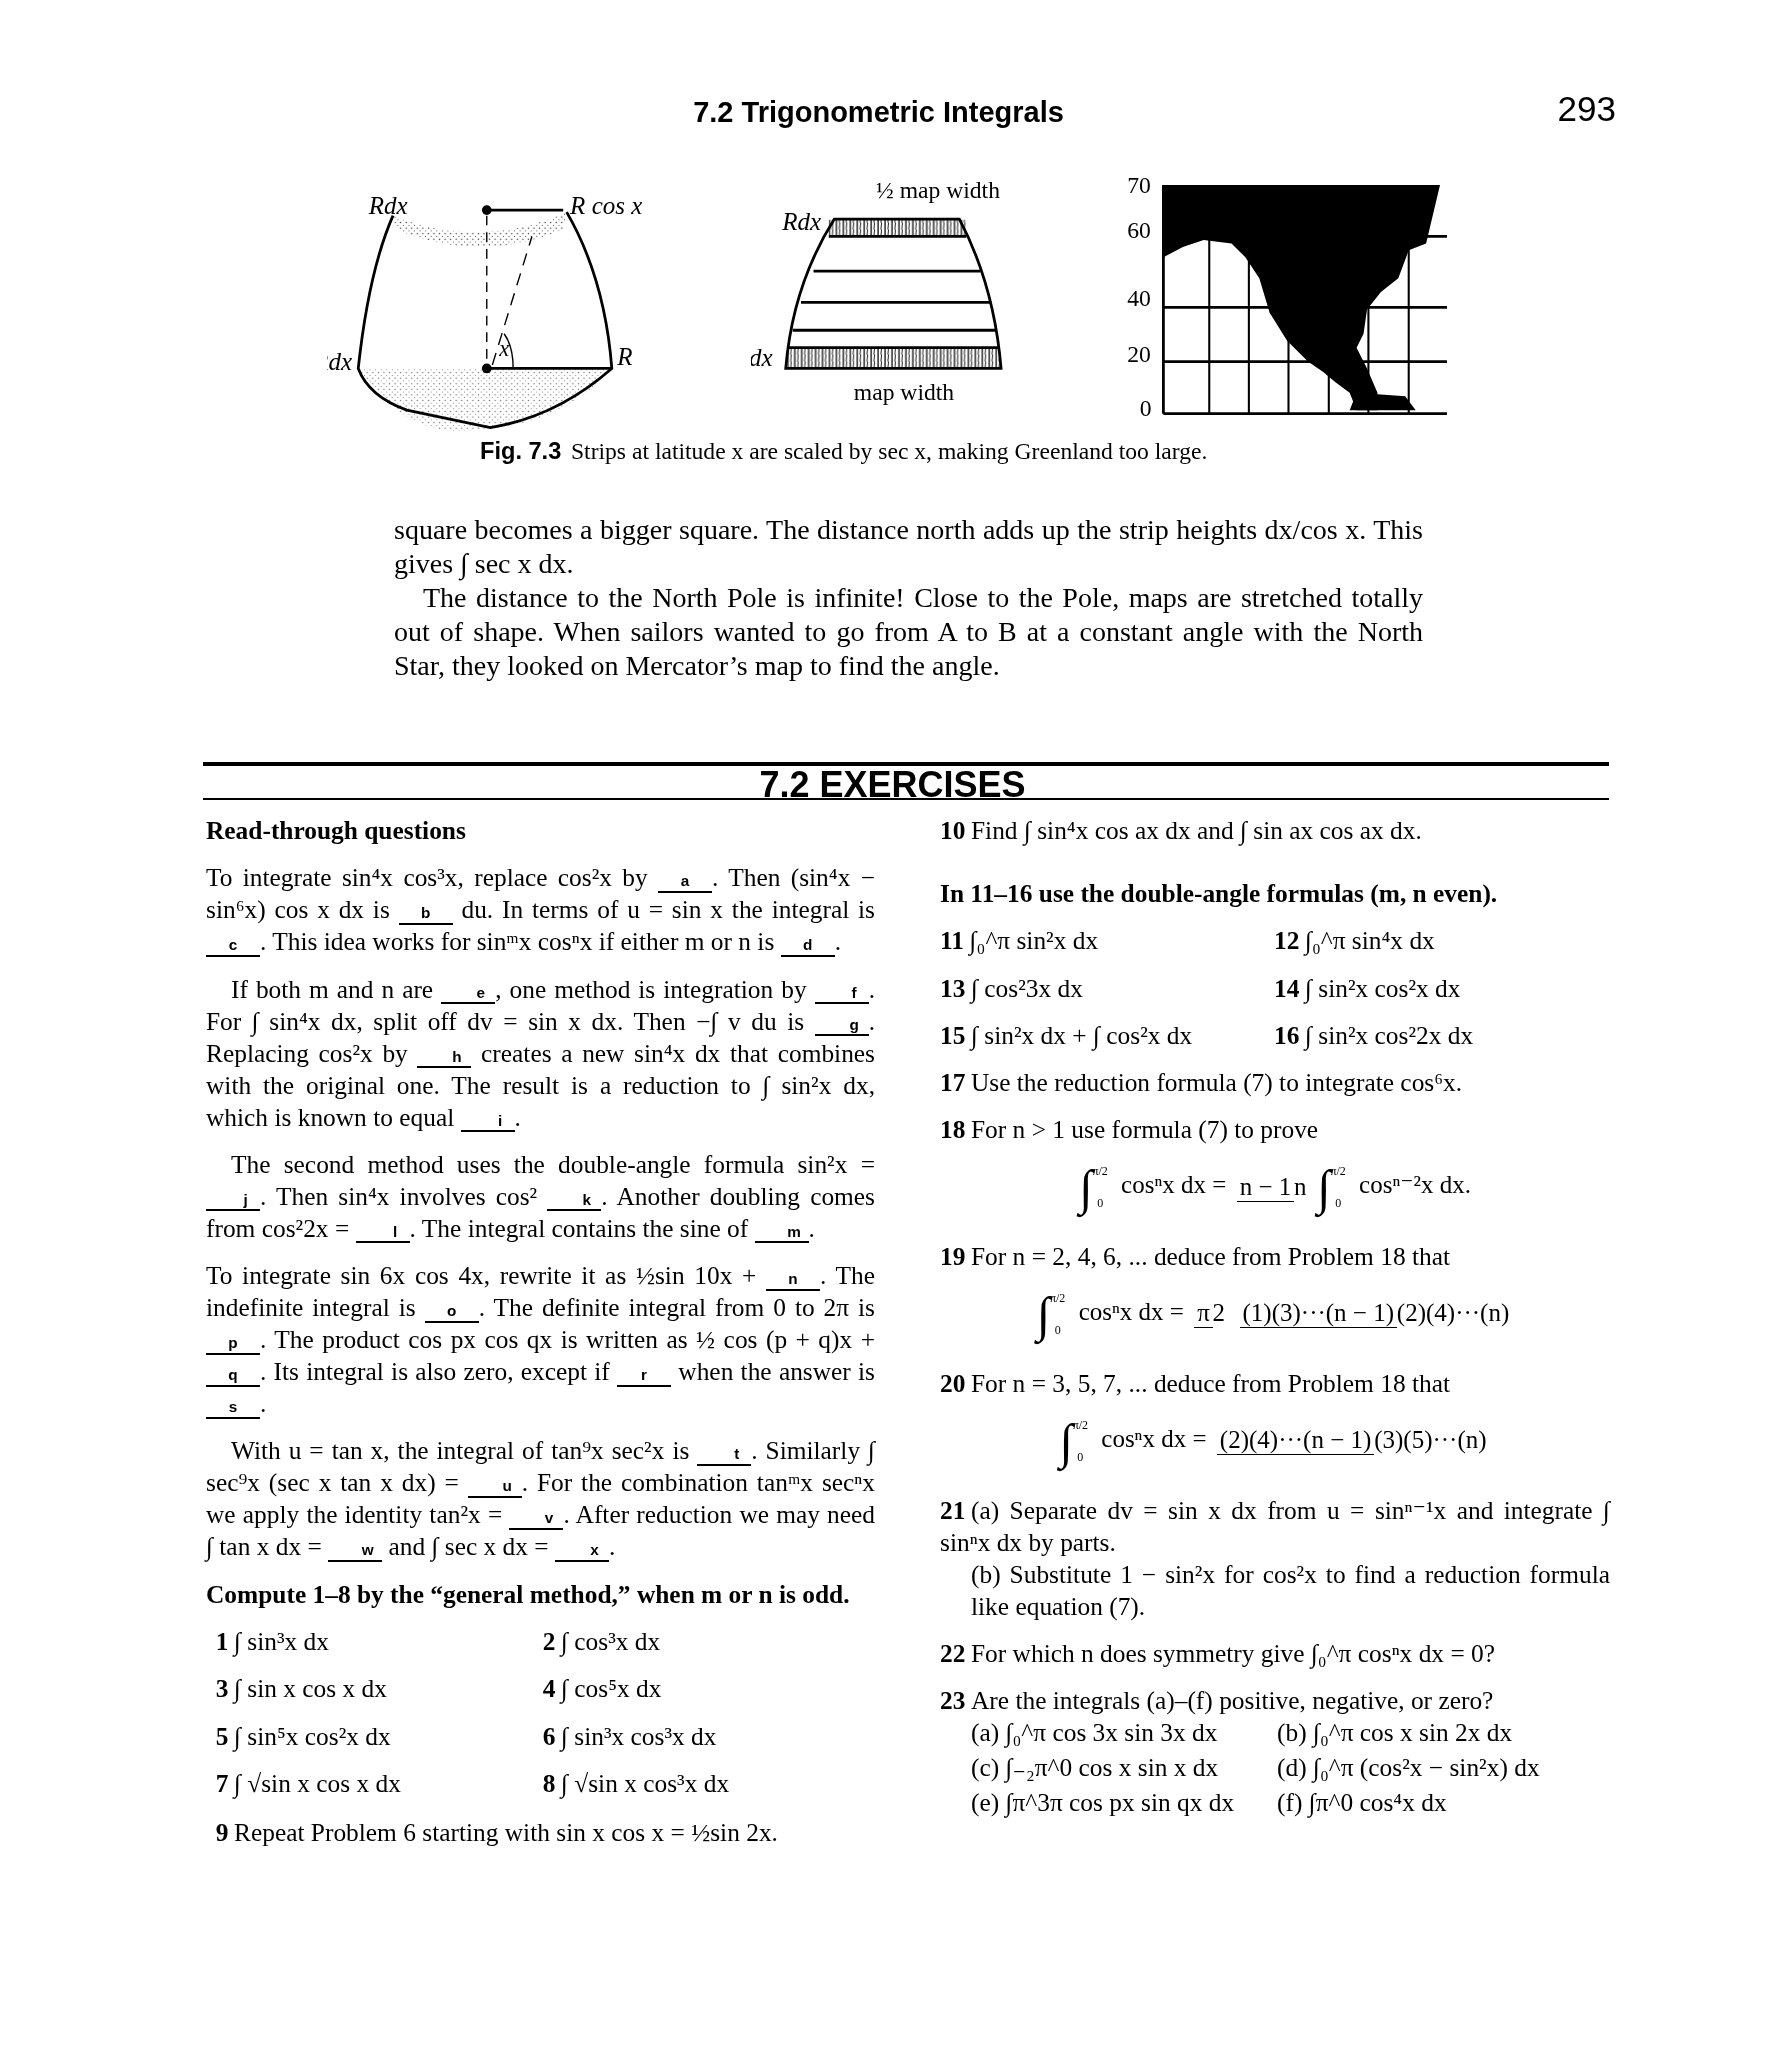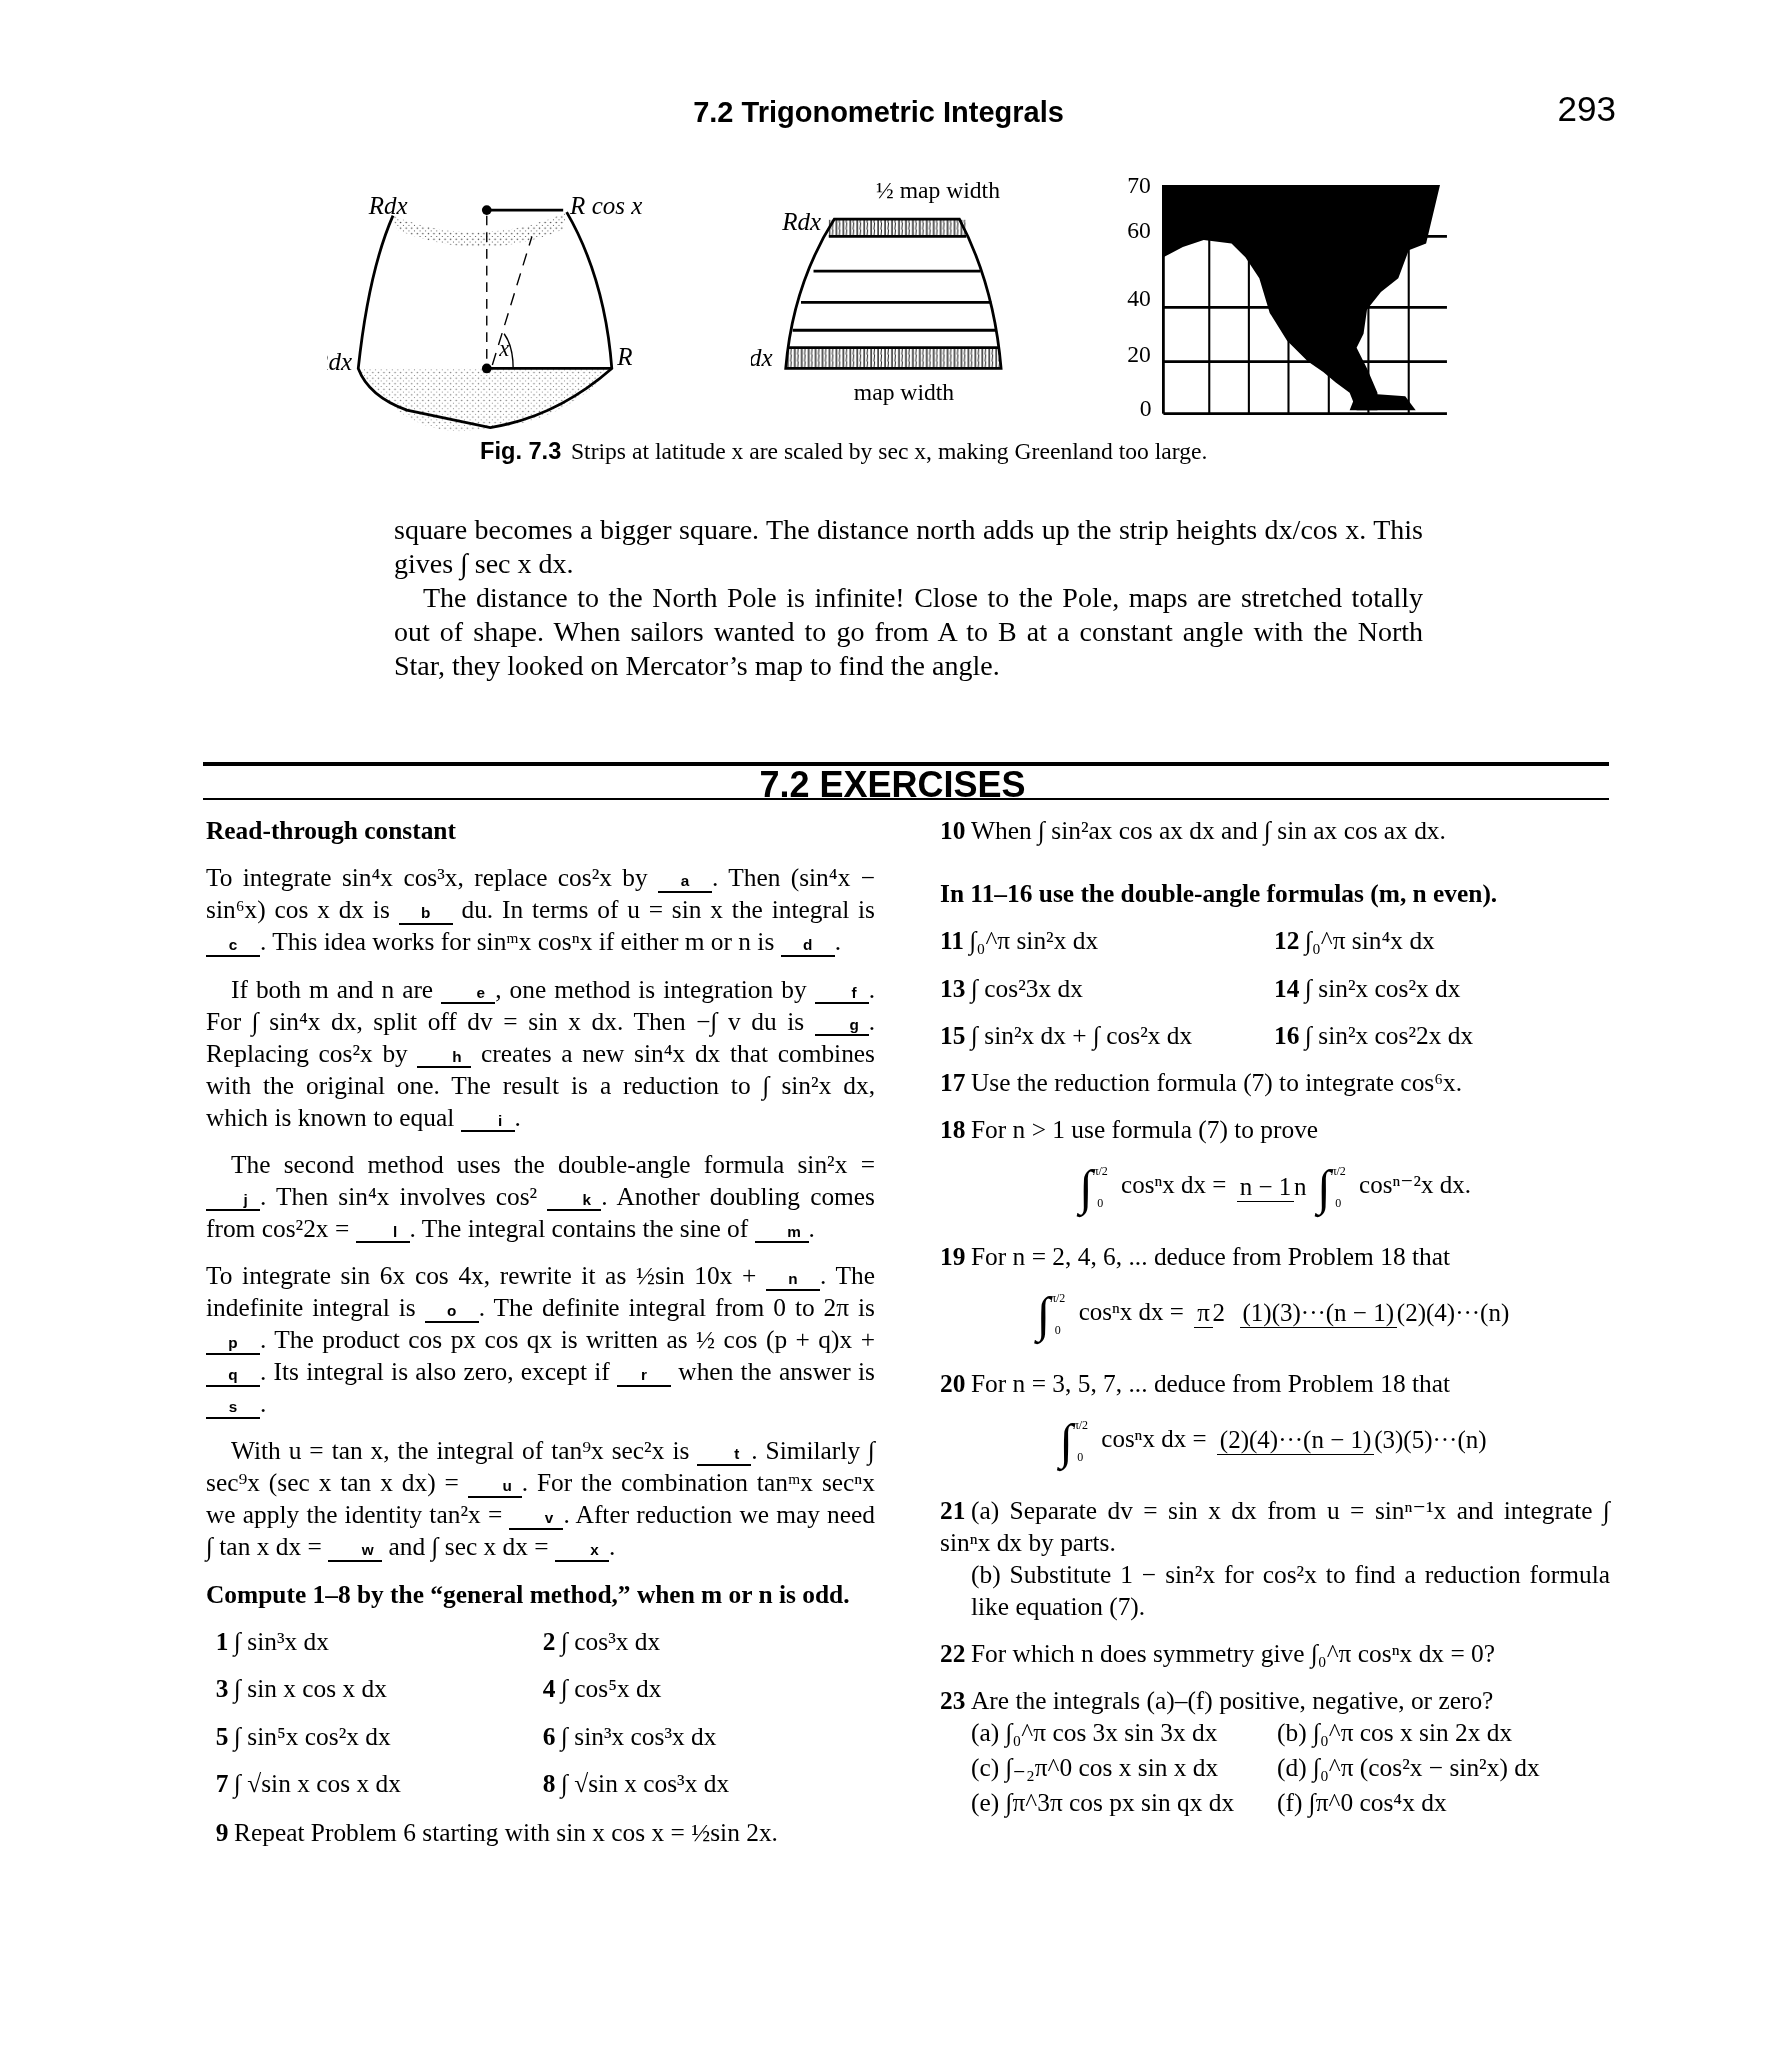--- a/index.html
+++ b/index.html
@@ -133,21 +133,21 @@
 <div class="abs body-text">
   <p>square becomes a bigger square. The distance north adds up the strip heights dx/cos x. This gives ∫ sec x dx.</p>
   <p class="indent">The distance to the North Pole is infinite! Close to the Pole, maps are stretched totally out of shape. When sailors wanted to go from A to B at a constant angle with the North Star, they looked on Mercator’s map to find the angle.</p>
 </div>
 
 <div class="abs ex-rule-top"></div>
 <div class="abs ex-title">7.2  EXERCISES</div>
 <div class="abs ex-rule-bot"></div>
 
 <div class="abs col-left">
-  <p class="sec-head">Read-through constant</p>
+  <p class="sec-head">Read-through questions</p>
   <p class="para">To integrate sin⁴x cos³x, replace cos²x by <span class="blank">a</span>. Then (sin⁴x − sin⁶x) cos x dx is <span class="blank">b</span> du. In terms of u = sin x the integral is <span class="blank">c</span>. This idea works for sinᵐx cosⁿx if either m or n is <span class="blank">d</span>.</p>
   <p class="para ind">If both m and n are <span class="blank">e</span>, one method is integration by <span class="blank">f</span>. For ∫ sin⁴x dx, split off dv = sin x dx. Then −∫ v du is <span class="blank">g</span>. Replacing cos²x by <span class="blank">h</span> creates a new sin⁴x dx that combines with the original one. The result is a reduction to ∫ sin²x dx, which is known to equal <span class="blank">i</span>.</p>
   <p class="para ind">The second method uses the double-angle formula sin²x = <span class="blank">j</span>. Then sin⁴x involves cos² <span class="blank">k</span>. Another doubling comes from cos²2x = <span class="blank">l</span>. The integral contains the sine of <span class="blank">m</span>.</p>
   <p class="para">To integrate sin 6x cos 4x, rewrite it as ½sin 10x + <span class="blank">n</span>. The indefinite integral is <span class="blank">o</span>. The definite integral from 0 to 2π is <span class="blank">p</span>. The product cos px cos qx is written as ½ cos (p + q)x + <span class="blank">q</span>. Its integral is also zero, except if <span class="blank">r</span> when the answer is <span class="blank">s</span>.</p>
   <p class="para ind">With u = tan x, the integral of tan⁹x sec²x is <span class="blank">t</span>. Similarly ∫ sec⁹x (sec x tan x dx) = <span class="blank">u</span>. For the combination tanᵐx secⁿx we apply the identity tan²x = <span class="blank">v</span>. After reduction we may need ∫ tan x dx = <span class="blank">w</span> and ∫ sec x dx = <span class="blank">x</span>.</p>
 
   <p class="sec-head" style="margin-top:5.6px;">Compute 1–8 by the “general method,” when m or n is odd.</p>
   <div class="grid2">
     <div><span class="num">1</span><span>∫ sin³x dx</span></div>
     <div><span class="num">2</span><span>∫ cos³x dx</span></div>
@@ -155,21 +155,21 @@
     <div><span class="num">4</span><span>∫ cos⁵x dx</span></div>
     <div><span class="num">5</span><span>∫ sin⁵x cos²x dx</span></div>
     <div><span class="num">6</span><span>∫ sin³x cos³x dx</span></div>
     <div><span class="num">7</span><span>∫ √sin x cos x dx</span></div>
     <div><span class="num">8</span><span>∫ √sin x cos³x dx</span></div>
   </div>
   <p class="prob" style="padding-left:9.7px;"><span class="num">9</span><span>Repeat Problem 6 starting with sin x cos x = ½sin 2x.</span></p>
 </div>
 
 <div class="abs col-right">
-  <p class="prob"><span class="num">10</span><span>When ∫ sin²ax cos ax dx and ∫ sin ax cos ax dx.</span></p>
+  <p class="prob"><span class="num">10</span><span>Find ∫ sin⁴x cos ax dx and ∫ sin ax cos ax dx.</span></p>
   <p class="sec-head" style="margin-top:31px;">In 11–16 use the double-angle formulas (m, n even).</p>
   <div class="grid2r">
     <div><span class="num">11</span><span>∫₀^π sin²x dx</span></div>
     <div><span class="num">12</span><span>∫₀^π sin⁴x dx</span></div>
     <div><span class="num">13</span><span>∫ cos²3x dx</span></div>
     <div><span class="num">14</span><span>∫ sin²x cos²x dx</span></div>
     <div><span class="num">15</span><span>∫ sin²x dx + ∫ cos²x dx</span></div>
     <div><span class="num">16</span><span>∫ sin²x cos²2x dx</span></div>
   </div>
 

